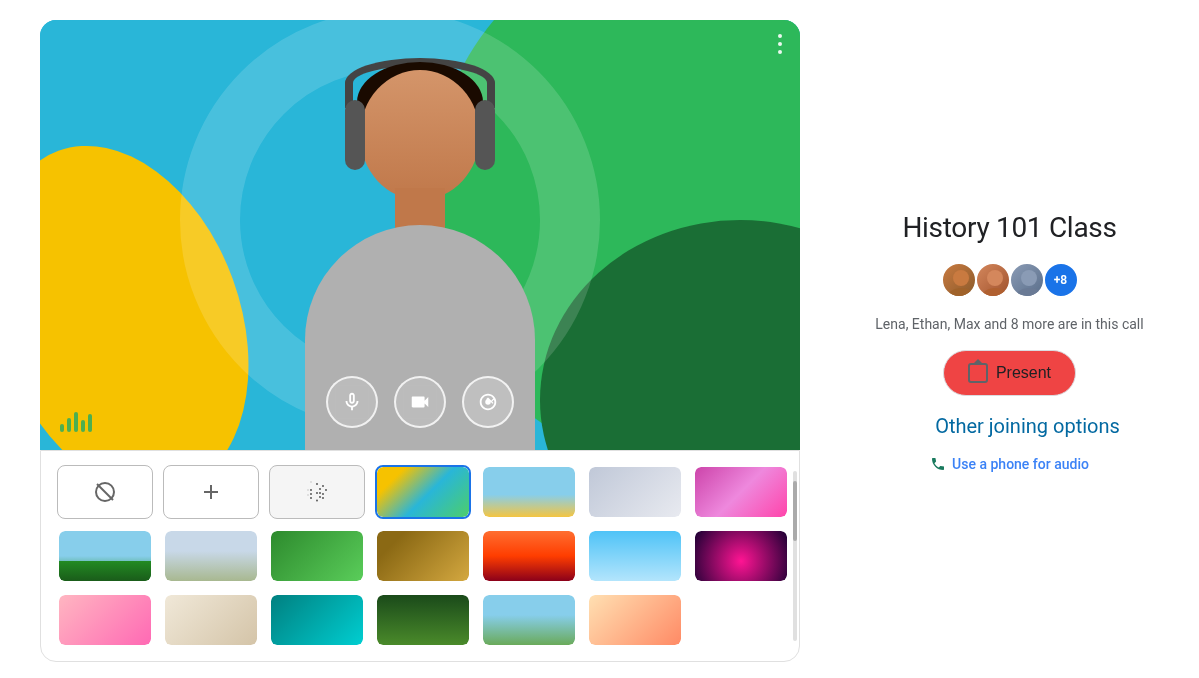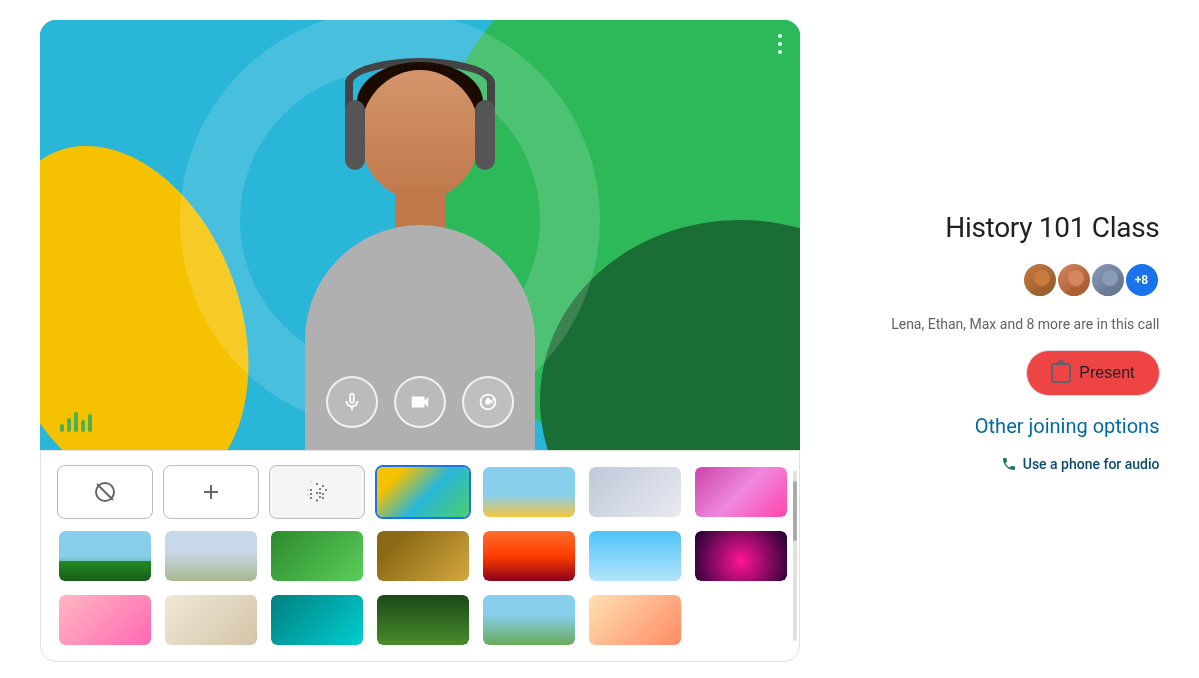--- a/index.html
+++ b/index.html
@@ -173,21 +173,21 @@
       justify-content: center;
       cursor: pointer;
       flex-shrink: 0;
       background: #f5f5f5;
     }
 
     
     .right-panel {
       display: flex;
       flex-direction: column;
-      align-items: flex-end;
+      align-items: center;
       gap: 18px;
       min-width: 300px;
     }
     .meeting-title {
       font-size: 28px;
       font-weight: 400;
       color: #202124;
       text-align: center;
       letter-spacing: -0.3px;
     }
@@ -585,20 +585,20 @@
 
     <div class="join-actions">
       <button class="btn-present">
         <span class="present-icon"></span>
         <span>Present</span>
       </button>
     </div>
 
     <p class="other-options-label">Other joining options</p>
 
-    <a class="phone-audio-link" style="color: #0c4a6e;">
+    <a class="phone-audio-link" style="color: #3b82f6;">
       <svg class="phone-icon" viewBox="0 0 24 24" fill="#1a7a5e">
         <path d="M6.62 10.79c1.44 2.83 3.76 5.14 6.59 6.59l2.2-2.2c.27-.27.67-.36 1.02-.24 1.12.37 2.33.57 3.57.57.55 0 1 .45 1 1V20c0 .55-.45 1-1 1-9.39 0-17-7.61-17-17 0-.55.45-1 1-1h3.5c.55 0 1 .45 1 1 0 1.25.2 2.45.57 3.57.11.35.03.74-.25 1.02l-2.2 2.2z"></path>
       </svg>
       <span>Use a phone for audio</span>
     </a>
   </div>
 </div>
 
 </body></html>

